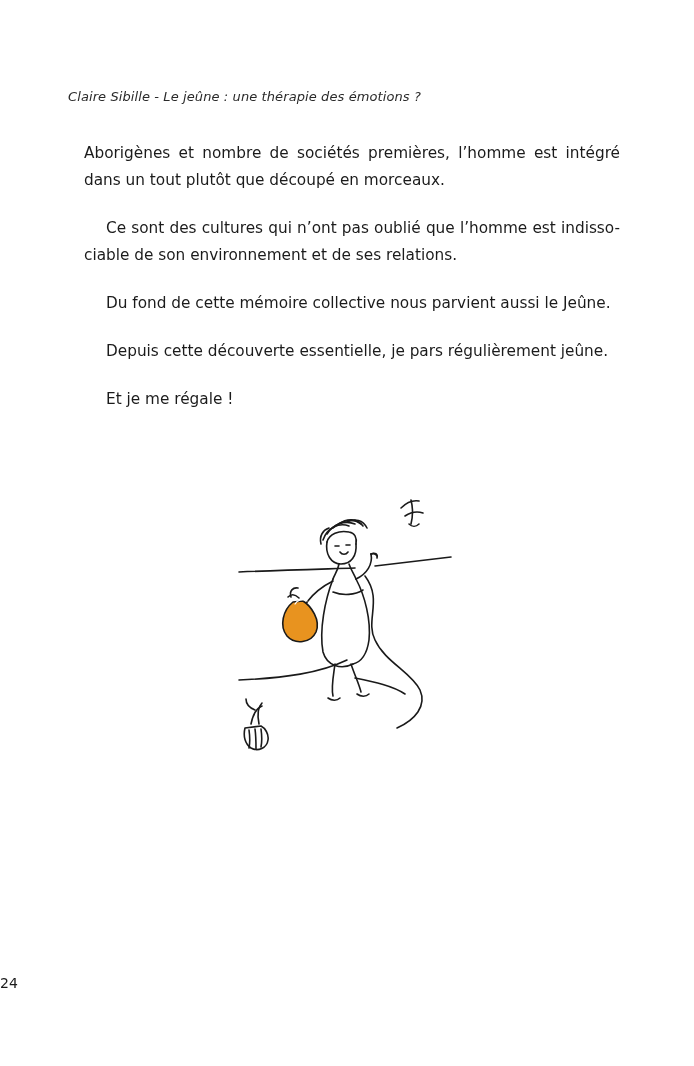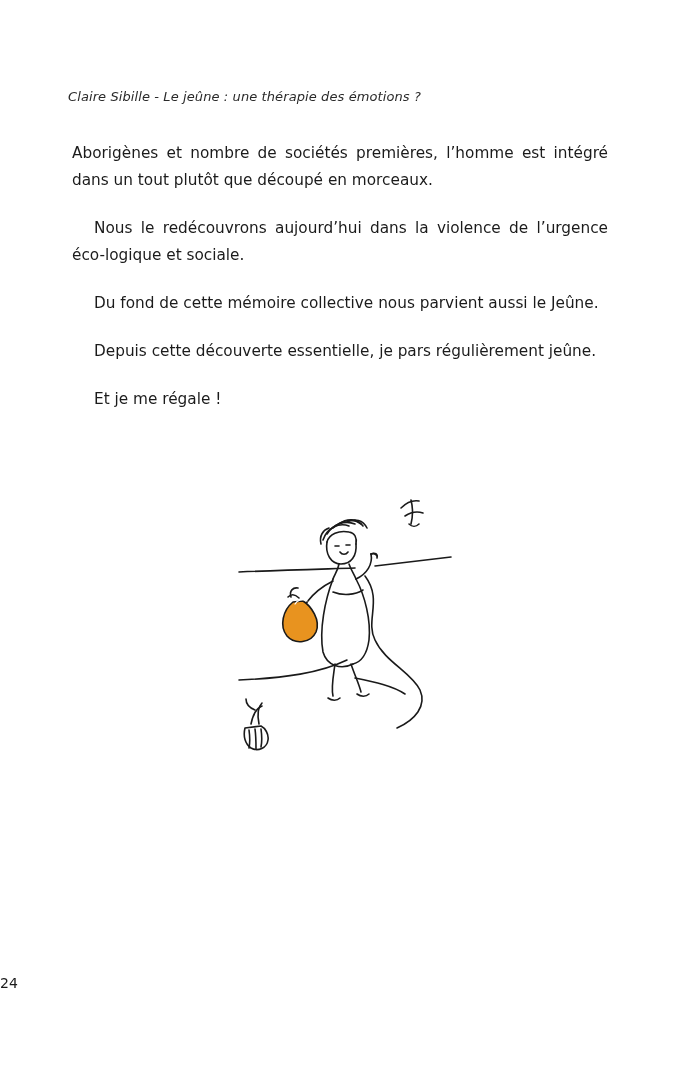--- a/index.html
+++ b/index.html
@@ -29,21 +29,21 @@
     top: 89px;
     width: 560px;
     font-style: italic;
     font-size: 13px;
     letter-spacing: 0.1px;
     color: #2a2a2a;
     white-space: nowrap;
   }
   .body-text {
     position: absolute;
-    left: 72px;
+    left: 84px;
     top: 140px;
     width: 536px;
   }
   .para {
     font-size: 15.3px;
     line-height: 27px;
     color: #1b1b1b;
     margin: 0 0 21px 0;
     text-align: justify;
     text-justify: inter-word;
@@ -79,21 +79,21 @@
 </style>
 </head>
 <body>
 
 <div class="page">
 
   <div class="running-head">Claire Sibille - Le jeûne : une thérapie des émotions ?</div>
 
   <div class="body-text">
     <p class="para">Aborigènes et nombre de sociétés premières, l’homme est intégré dans un tout plutôt que découpé en morceaux.</p>
-    <p class="para indent">Nous le redécouvrons aujourd’hui dans la violence de l’urgence éco-logique et sociale.</p>
+    <p class="para indent">Ce sont des cultures qui n’ont pas oublié que l’homme est indisso-ciable de son environnement et de ses relations.</p>
     <p class="para indent last-short">Du fond de cette mémoire collective nous parvient aussi le Jeûne.</p>
     <p class="para indent last-short">Depuis cette découverte essentielle, je pars régulièrement jeûne.</p>
     <p class="para indent last-short">Et je me régale !</p>
   </div>
 
   <div class="illustration">
     <svg viewBox="0 0 260 290" xmlns="http://www.w3.org/2000/svg" fill="none" stroke="#1a1a1a" stroke-width="1.6" stroke-linecap="round" stroke-linejoin="round">
 
       <path d="M24 92 C 70 90, 110 89, 140 88"></path>
       <path d="M160 86 C 185 83, 210 80, 236 77"></path>

